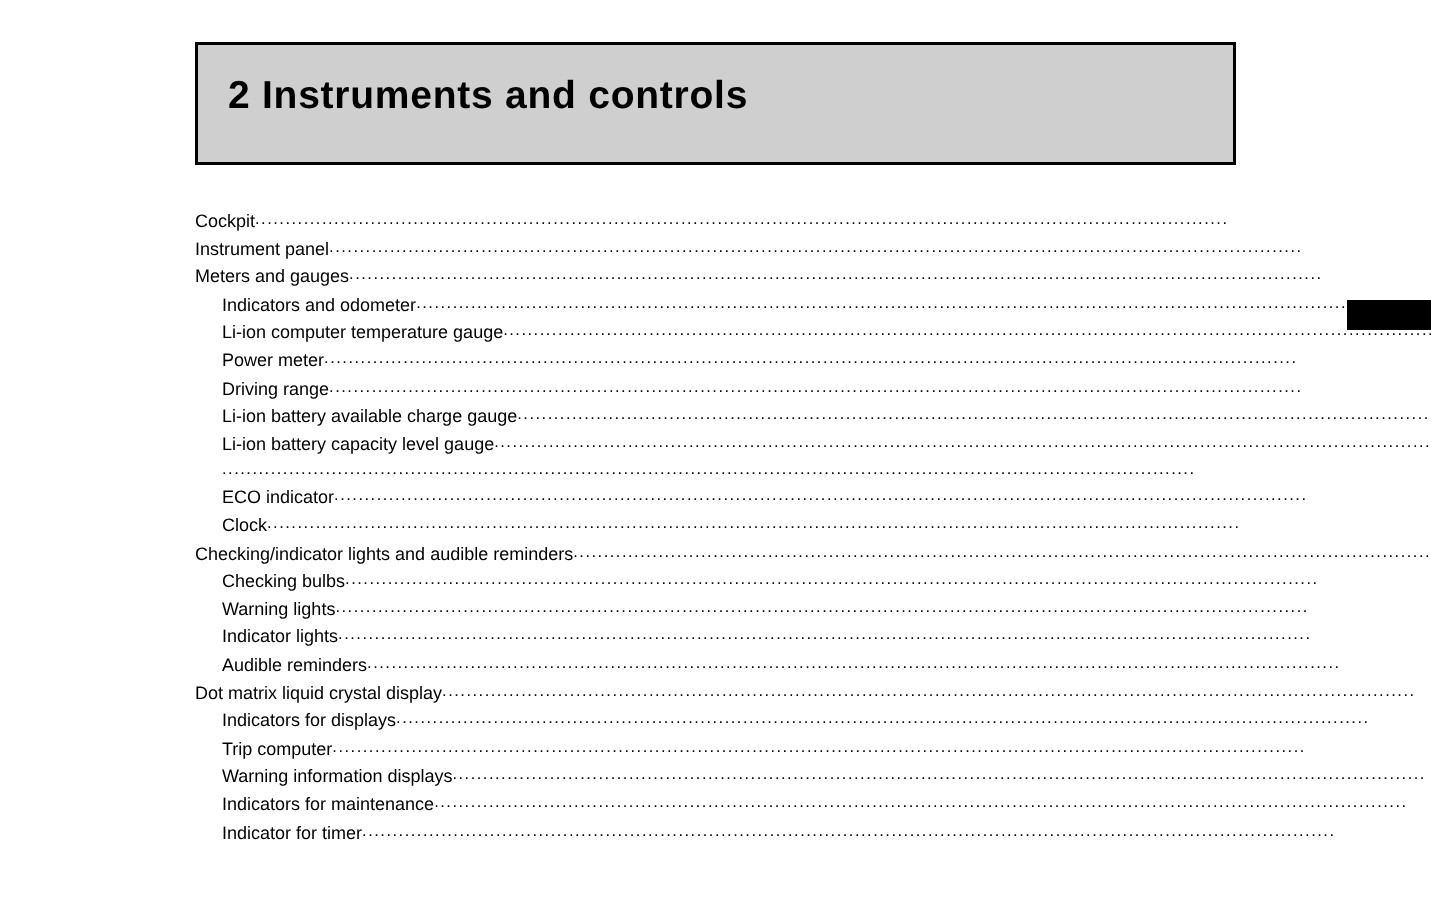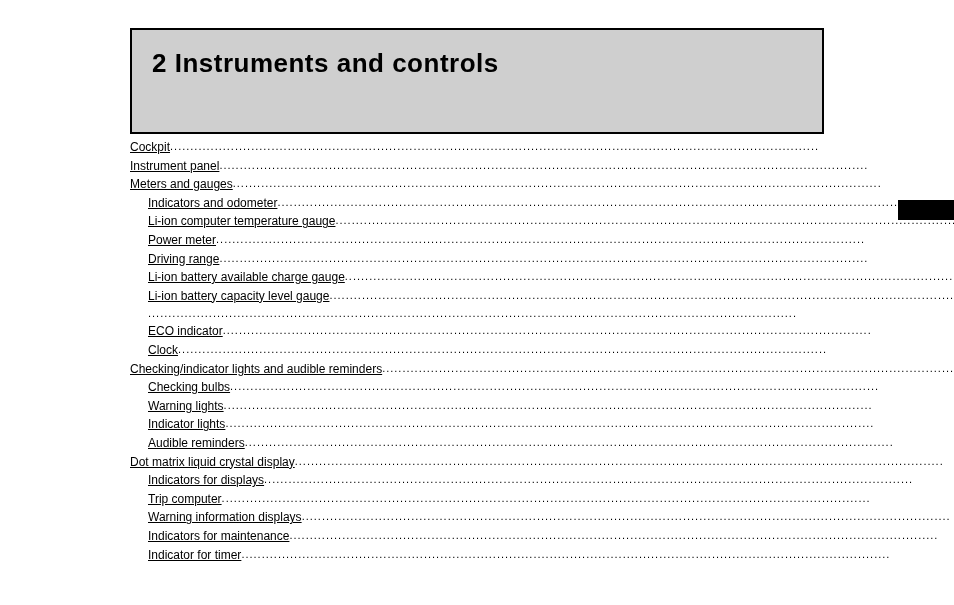--- a/index.html
+++ b/index.html
@@ -17,21 +17,21 @@
   .page {
     position: relative;
     width: 954px;
     height: 605px;
   }
   .title-box {
     position: absolute;
     top: 28px;
     left: 130px;
     width: 694px;
-    height: 106px;
+    height: 82px;
     border: 2px solid #000;
     background: #cfcfcf;
     box-sizing: border-box;
     padding: 18px 20px;
   }
   .title-box h1 {
     margin: 0;
     font-size: 26px;
     font-weight: 700;
     letter-spacing: 0.5px;
@@ -62,21 +62,20 @@
     align-items: baseline;
   }
   .toc-row.indent1 { padding-left: 18px; }
   .toc-mask {
     flex: 1;
     overflow: hidden;
     position: relative;
   }
   .toc-text {
     white-space: nowrap;
-    text-decoration: underline;
   }
   .toc-dots {
     white-space: nowrap;
     overflow: hidden;
     letter-spacing: 1px;
     font-size: 11px;
   }
 </style>
 </head>
 <body>

